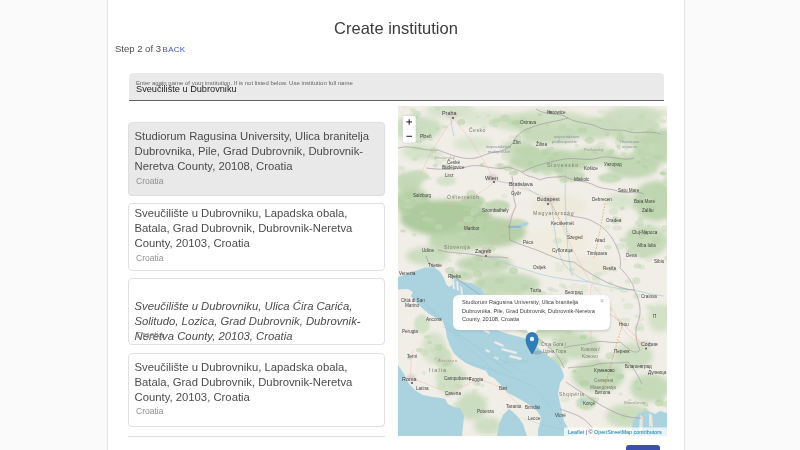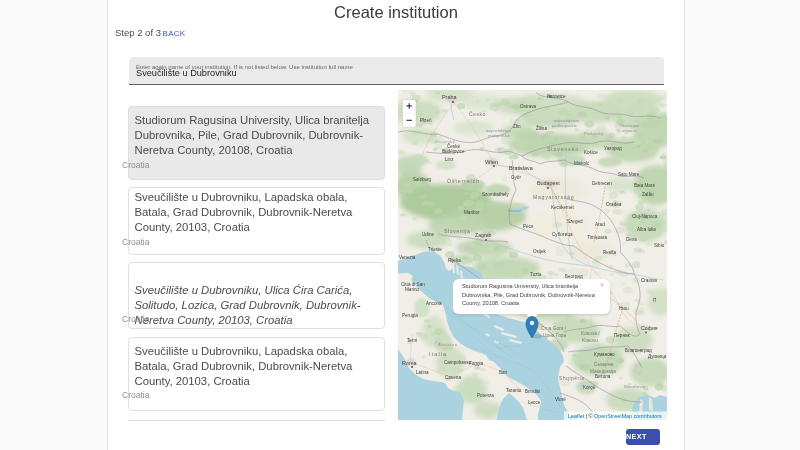--- a/index.html
+++ b/index.html
@@ -1,28 +1,28 @@
 <!DOCTYPE html>
 <html><head>
 <meta charset="utf-8">
 <style>
   html,body{margin:0;padding:0;}
   body{width:800px;height:450px;background:#fafafa;font-family:"Liberation Sans",sans-serif;position:relative;overflow:hidden;}
   .panel{position:absolute;left:107px;top:0;width:575.5px;height:450px;background:#fff;border-left:1px solid #e6e6e6;border-right:1px solid #e6e6e6;}
-  .abs{position:absolute;}
+  .abs{position:absolute;margin-top:16px;}
   .title{left:107px;top:2.5px;width:578px;text-align:center;font-size:16.5px;font-weight:500;color:#3b3b3b;}
   .step{left:115px;top:27px;font-size:9.5px;color:#4a4a4a;}
   .back{left:162.5px;top:28.5px;font-size:8px;font-weight:400;color:#3f51b5;letter-spacing:.3px;}
   .field{left:129px;top:57px;width:535px;height:27px;background:#eaeaea;border-radius:4px 4px 0 0;border-bottom:1.5px solid #616161;}
   .flabel{left:136px;top:64px;font-size:6px;color:#666;}
   .fvalue{left:136px;top:68px;font-size:9.2px;color:#222;}
   .card{left:127.5px;width:255px;border-radius:4px;border:1px solid #e0e0e0;background:#fff;}
   .card.sel{background:#e9e9e9;border-color:#dedede;}
   .ctext{left:134.5px;width:242px;font-size:11.3px;line-height:15px;color:#4b4b4b;}
-  .ccro{left:122px;font-size:8.5px;color:#8e8e8e;}
+  .ccro{left:136px;font-size:8.5px;color:#8e8e8e;}
   .divider{left:128px;top:420px;width:257px;height:1px;background:#dedede;}
   .next{left:626px;top:429px;width:33.5px;height:15.5px;background:#3d4fae;border-radius:3px;color:#fff;font-size:7.2px;font-weight:700;letter-spacing:.4px;text-align:left;line-height:15.5px;}
   #map{left:398px;top:90px;width:269px;height:330px;}
 </style>
 </head>
 <body>
 <div class="panel"></div>
 <div class="abs title">Create institution</div>
 <div class="abs step">Step 2 of 3</div>
 <div class="abs back">BACK</div>

